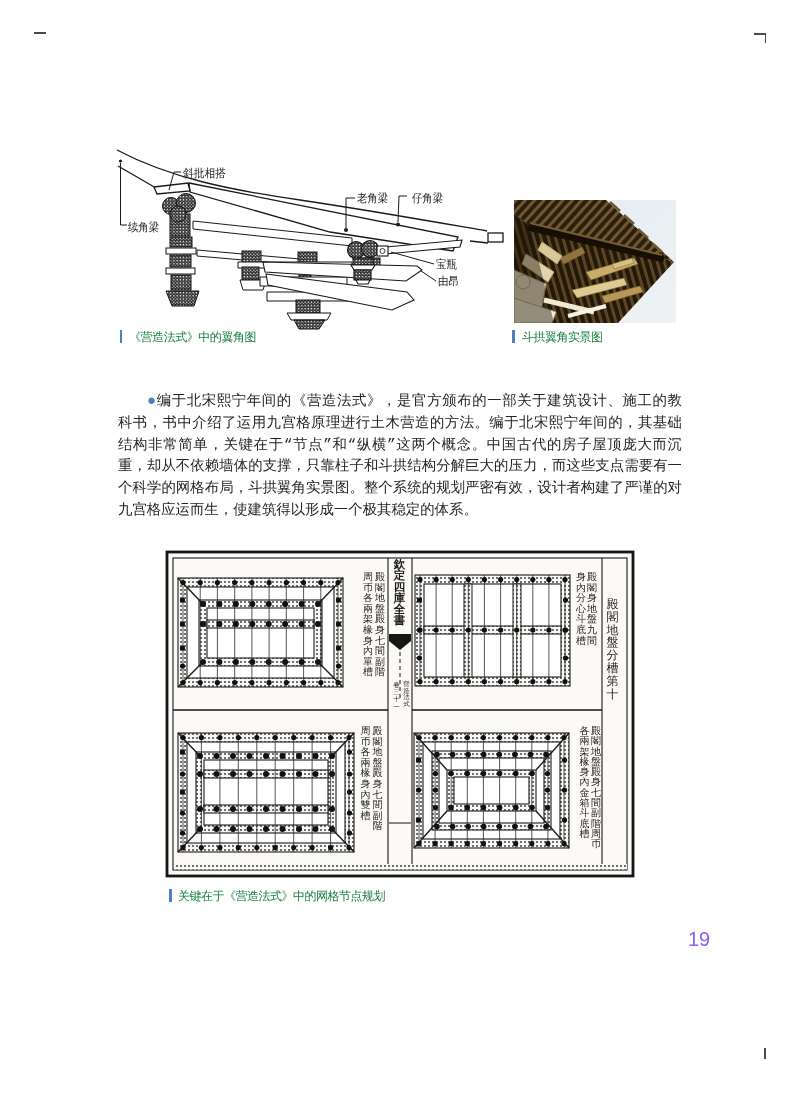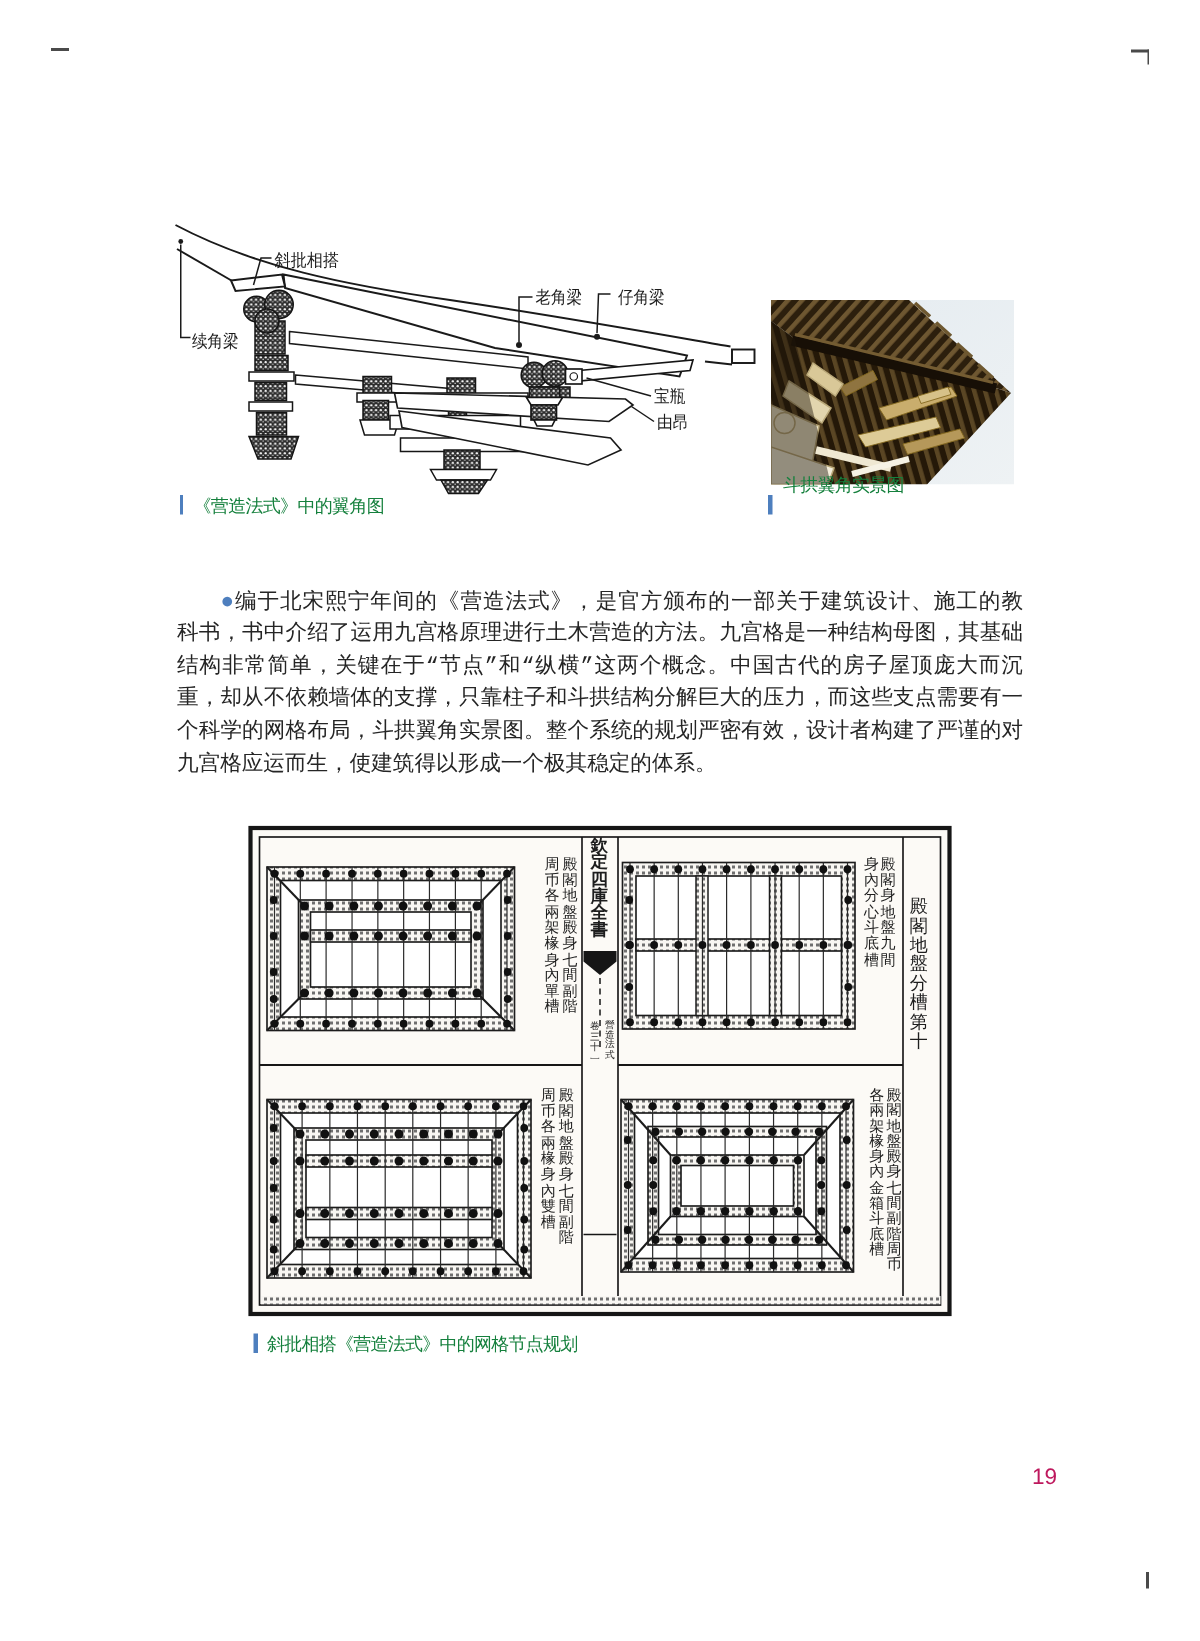--- a/index.html
+++ b/index.html
@@ -168,24 +168,24 @@
 </g>
 <path d="M0,14 L16,26 L40,123 L0,123 Z" fill="#20170c" opacity="0.45"></path>
 <path d="M30,100 L80,112" stroke="#efe8d2" stroke-width="5"></path>
 <path d="M54,116 L92,106" stroke="#f6f2e4" stroke-width="4"></path>
 </svg>
 
 <div class="abs bar" style="left:119.5px;top:330px"></div>
 <div class="abs cap" style="left:129px;top:329px;width:127px;text-align:justify;text-align-last:justify;white-space:nowrap">《营造法式》中的翼角图</div>
 
 <div class="abs bar" style="left:512px;top:330px"></div>
-<div class="abs cap" style="left:522px;top:315px;width:80px;text-align:justify;text-align-last:justify;white-space:nowrap">斗拱翼角实景图</div>
+<div class="abs cap" style="left:522px;top:329px;width:80px;text-align:justify;text-align-last:justify;white-space:nowrap">斗拱翼角实景图</div>
 
 <div class="abs bl" style="left:118px;top:391px;padding-left:29px"><span style="color:#4e7fbe;font-size:15px">●</span>编于北宋熙宁年间的《营造法式》，是官方颁布的一部关于建筑设计、施工的教</div>
-<div class="abs bl" style="left:118px;top:412.8px">科书，书中介绍了运用九宫格原理进行土木营造的方法。九宫格是一种结构母图，其基础</div>
+<div class="abs bl" style="left:118px;top:412.8px">科书，书中介绍了运用九宫格原理进行土木营造的方法。编于北宋熙宁年间的，其基础</div>
 <div class="abs bl" style="left:118px;top:434.6px">结构非常简单，关键在于“节点”和“纵横”这两个概念。中国古代的房子屋顶庞大而沉</div>
 <div class="abs bl" style="left:118px;top:456.4px">重，却从不依赖墙体的支撑，只靠柱子和斗拱结构分解巨大的压力，而这些支点需要有一</div>
 <div class="abs bl" style="left:118px;top:478.2px">个科学的网格布局，斗拱翼角实景图。整个系统的规划严密有效，设计者构建了严谨的对</div>
 <div class="abs bl" style="left:118px;top:500px;text-align-last:left">九宫格应运而生，使建筑得以形成一个极其稳定的体系。</div>
 
 <svg class="abs" style="left:160px;top:545px" width="480" height="340" viewBox="160 545 480 340">
 <defs>
 <pattern id="bh" width="4" height="4" patternUnits="userSpaceOnUse">
 <rect width="4" height="4" fill="#f8f6f2"></rect>
         <rect x="0" y="1" width="2" height="2" fill="#6f6f6f"></rect>
@@ -517,15 +517,15 @@
 
 <div class="abs vt" style="left:371.0px;top:726px;width:13.0px;font-size:10px;line-height:10.6px;font-weight:normal;color:#1e1e1e">殿<br>閣<br>地<br>盤<br>殿<br>身<br>七<br>間<br>副<br>階</div>
 
 <div class="abs vt" style="left:359.0px;top:726px;width:13.0px;font-size:10px;line-height:10.6px;font-weight:normal;color:#1e1e1e">周<br>币<br>各<br>兩<br>椽<br>身<br>內<br>雙<br>槽</div>
 
 <div class="abs vt" style="left:589.5px;top:726px;width:13.0px;font-size:10px;line-height:10.3px;font-weight:normal;color:#1e1e1e">殿<br>閣<br>地<br>盤<br>殿<br>身<br>七<br>間<br>副<br>階<br>周<br>币</div>
 
 <div class="abs vt" style="left:578.0px;top:726px;width:13.0px;font-size:10px;line-height:10.3px;font-weight:normal;color:#1e1e1e">各<br>兩<br>架<br>椽<br>身<br>內<br>金<br>箱<br>斗<br>底<br>槽</div>
 
 <div class="abs bar" style="left:169px;top:889px"></div>
-<div class="abs cap" style="left:178px;top:888px;width:201px;text-align:justify;text-align-last:justify;white-space:nowrap">斜批相搭《营造法式》中的网格节点规划</div>
-
-<div class="abs" style="left:688px;top:976px;font-size:15px;color:#be185d">19</div>
+<div class="abs cap" style="left:178px;top:888px;width:201px;text-align:justify;text-align-last:justify;white-space:nowrap">关键在于《营造法式》中的网格节点规划</div>
+
+<div class="abs" style="left:688px;top:928px;font-size:20px;color:#8b5cf6">19</div>
 
 </body></html>

